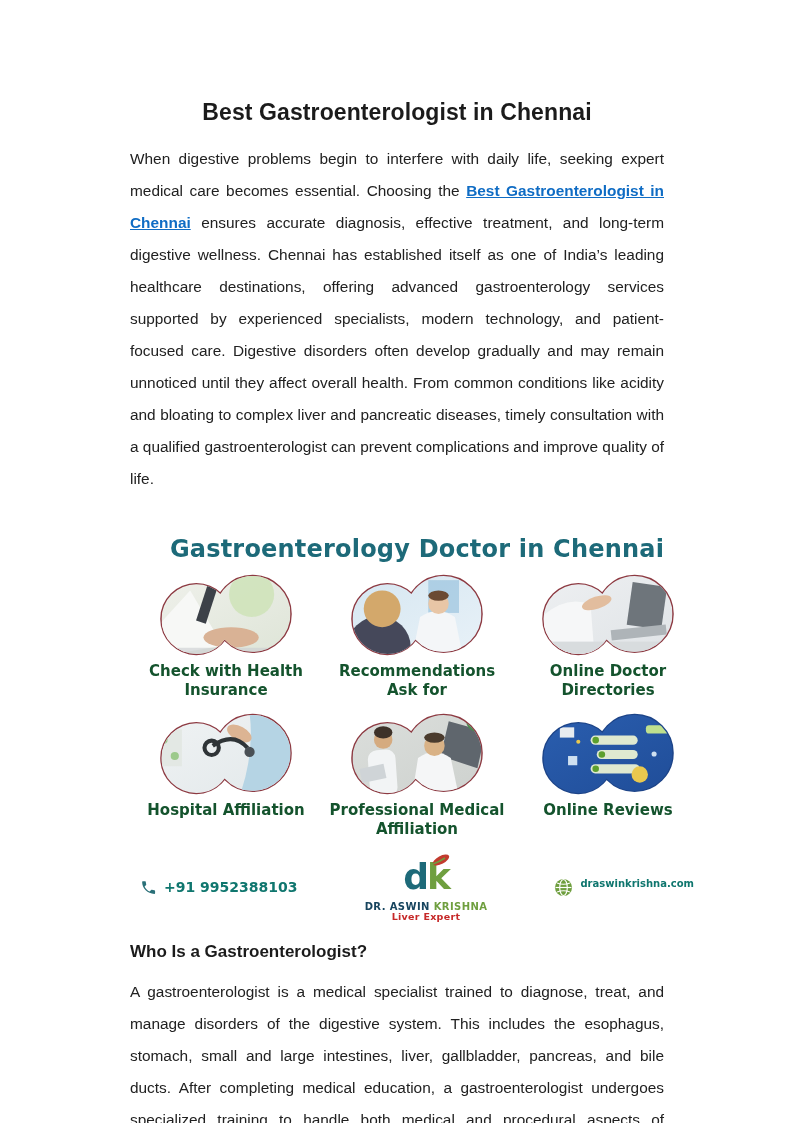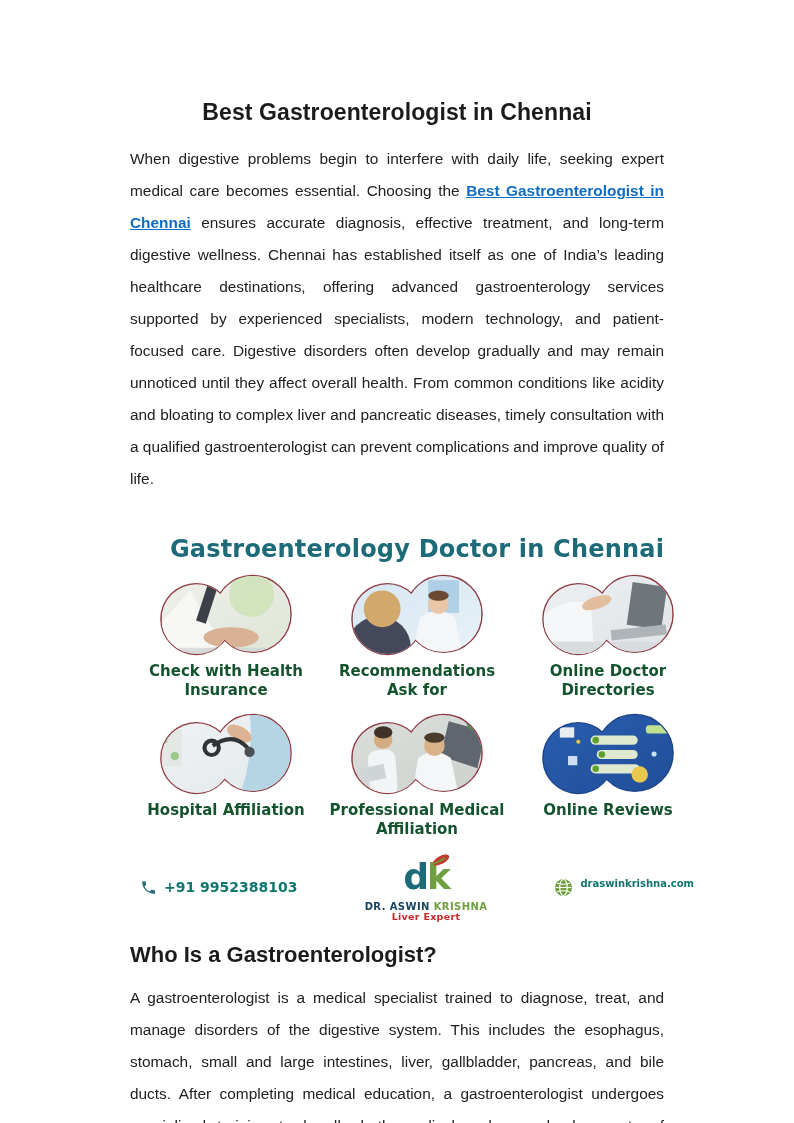--- a/index.html
+++ b/index.html
@@ -82,21 +82,21 @@
   }
   .logo-name .n1 { color:#17445e; }
   .logo-name .n2 { color:#6f9f3f; }
   .logo-tagline {
     font-family:"DejaVu Sans", sans-serif;
     font-weight:bold; font-size:9.5px; color:#c62828; letter-spacing:0.3px;
   }
   
   h2.section-heading {
     margin:20px 0 14px 0;
-    font-size:22px;
+    font-size:17px;
     font-weight:bold;
     color:#1b1b1b;
   }
 </style>
 </head>
 <body>
 
 <div class="page">
 
   <h1 class="doc-title">Best Gastroenterologist in Chennai</h1>

